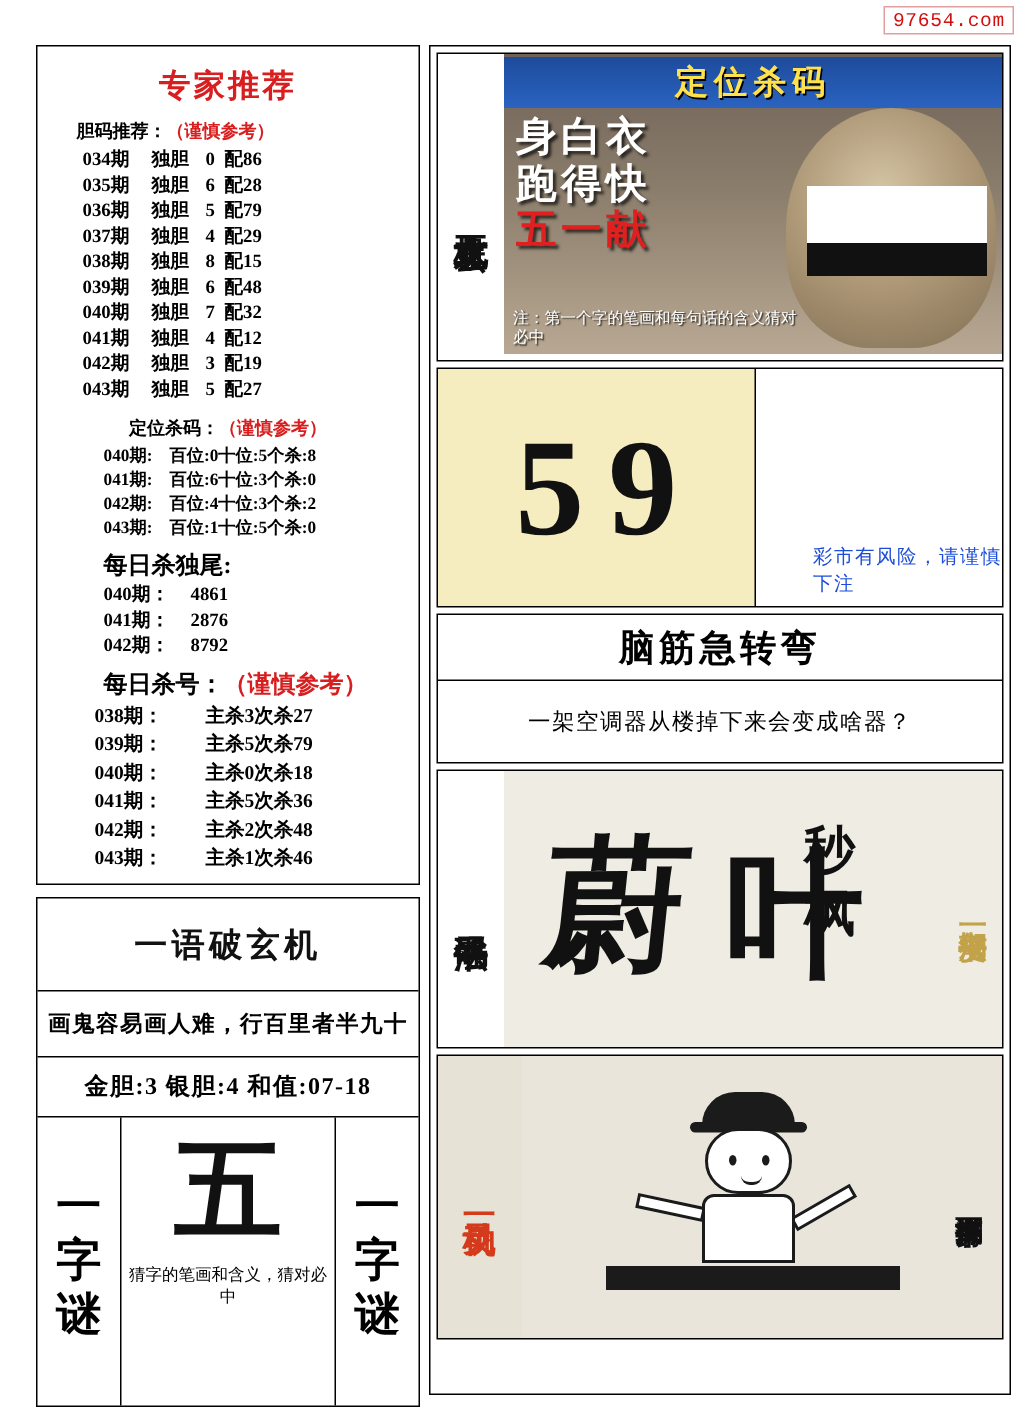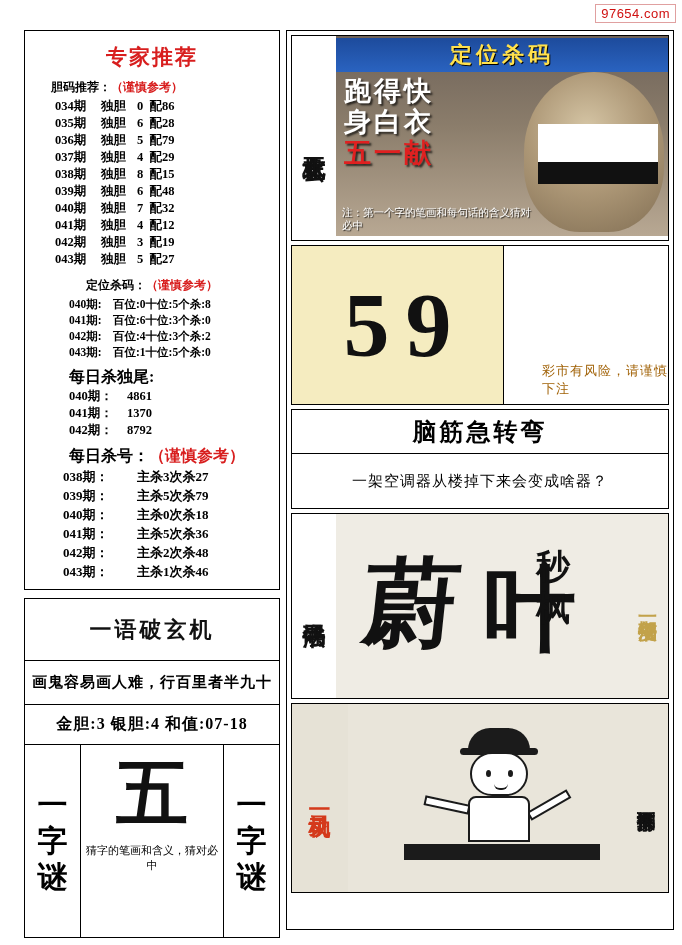--- a/index.html
+++ b/index.html
@@ -13,21 +13,21 @@
     overflow: hidden;
   }
   .watermark {
     position: absolute;
     top: 4px; right: 6px;
     background: #ffffff;
     border: 1px solid #e0a0a0;
     color: #d01010;
     font-size: 13px;
     padding: 1px 5px;
-    font-family: Liberation Sans, sans-serif;
+    font-family: Liberation Mono, monospace;
     letter-spacing: 0.5px;
     text-align: right;
   }
   .page {
     position: absolute;
     top: 30px; left: 0;
     width: 682px;
     height: 915px;
     display: flex;
   }
@@ -325,21 +325,21 @@
     display: flex;
     flex-direction: column;
     justify-content: flex-end;
     align-items: center;
     padding-bottom: 6px;
     background: #fff;
   }
   .risk-note {
     font-family: "Liberation Serif", serif;
     font-size: 13px;
-    color: #a16207;
+    color: #1d4ed8;
     letter-spacing: 1px;
     margin-left: 38px;
   }
 
   
   .brain { height: 100px; flex-direction: column; }
   .brain-title {
     height: 44px;
     border-bottom: 1px solid #000;
     display: flex;
@@ -476,21 +476,21 @@
       <div>
         <div class="row-c"><span class="k">040期:</span><span>百位:0十位:5个杀:8</span></div>
         <div class="row-c"><span class="k">041期:</span><span>百位:6十位:3个杀:0</span></div>
         <div class="row-c"><span class="k">042期:</span><span>百位:4十位:3个杀:2</span></div>
         <div class="row-c"><span class="k">043期:</span><span>百位:1十位:5个杀:0</span></div>
       </div>
 
       <div class="sub-head">每日杀独尾:</div>
       <div>
         <div class="row-d"><span class="k">040期：</span><span>4861</span></div>
-        <div class="row-d"><span class="k">041期：</span><span>1370</span></div>
+        <div class="row-d"><span class="k">041期：</span><span>2876</span></div>
         <div class="row-d"><span class="k">042期：</span><span>8792</span></div>
       </div>
 
       <div class="sub-head">
         <span>每日杀号：</span><span class="note">（谨慎参考）</span>
       </div>
       <div>
         <div class="row-e"><span class="k">038期：</span><span class="v">主杀3次杀27</span></div>
         <div class="row-e"><span class="k">039期：</span><span class="v">主杀5次杀79</span></div>
         <div class="row-e"><span class="k">040期：</span><span class="v">主杀0次杀18</span></div>
@@ -528,22 +528,22 @@
     <div class="right-inner">
 
       <div class="blk" style="height:206px;">
         <div class="vert-label">
           <span style="writing-mode:vertical-rl;">东北王玄机</span>
         </div>
         <div class="poster">
           <div class="poster-band">定位杀码</div>
           <div class="poster-buddha"></div>
           <div class="poster-text">
+            <div>身白衣</div>
             <div>跑得快</div>
-            <div>身白衣</div>
             <div class="redline">五一献</div>
           </div>
           <div class="poster-white"></div>
           <div class="poster-black"></div>
           <div class="poster-foot">注：第一个字的笔画和每句话的含义猜对必中</div>
         </div>
       </div>
 
       <div class="blk numblk">
         <div class="numpad">

